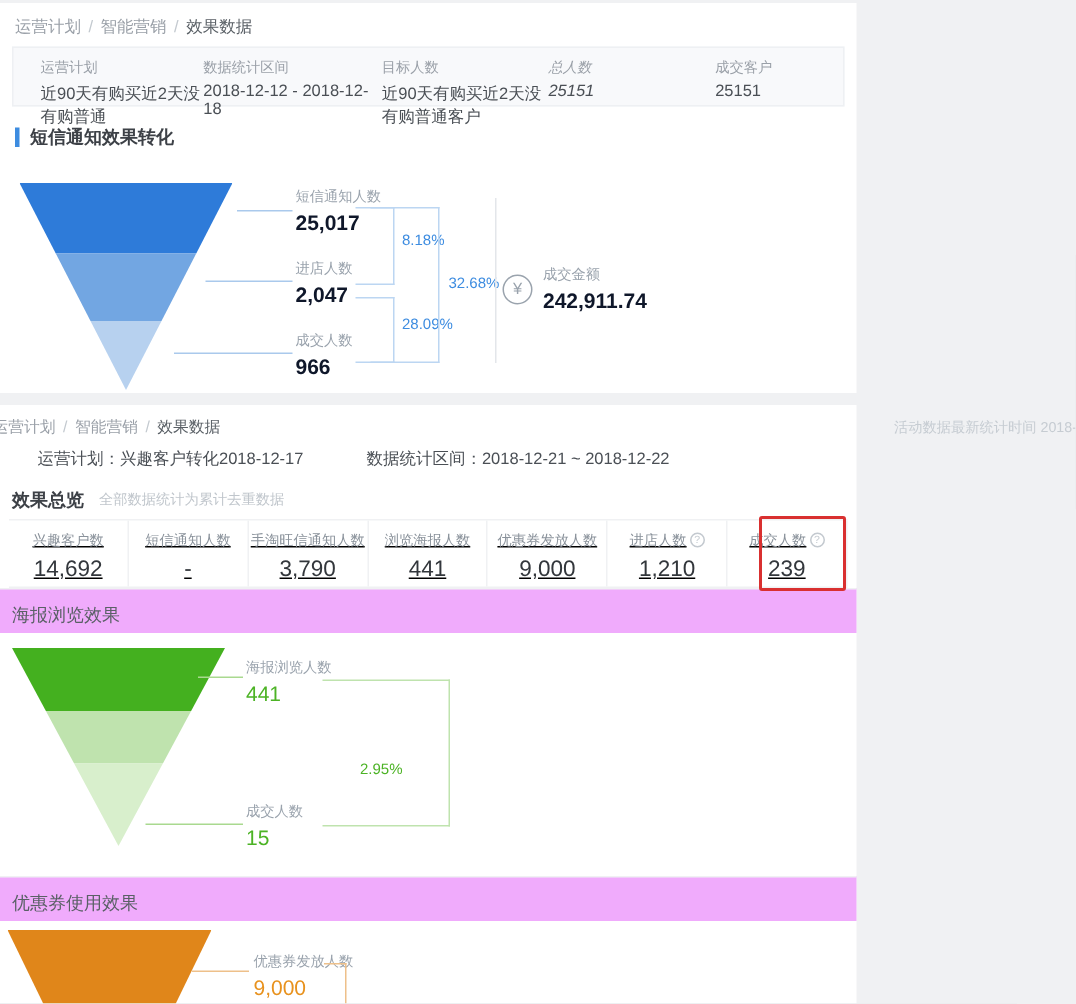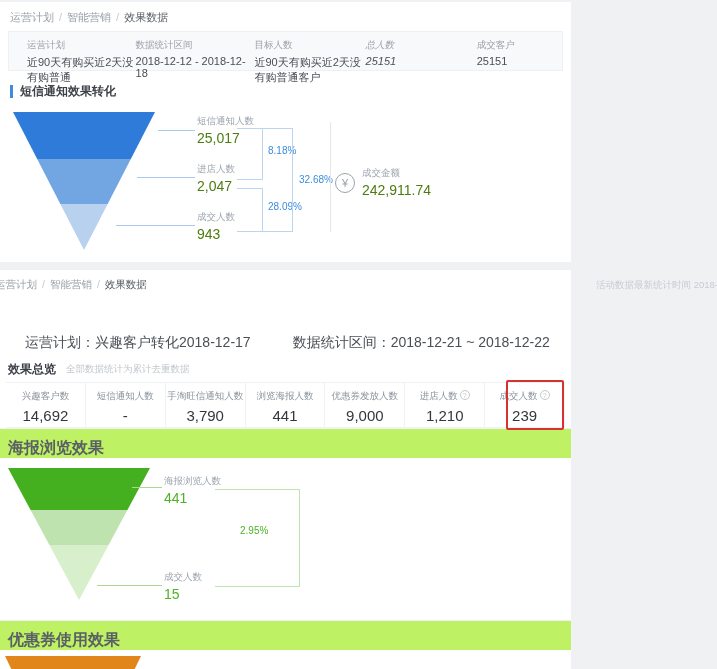--- a/index.html
+++ b/index.html
@@ -18,66 +18,66 @@
   .crumbs .sep { margin:0 5px; color:#c3c9cf; }
   #card2 .crumbs { position:relative; padding-left:3px; font-size:10.5px; }
   .updated { position:absolute; left:604px; top:9px; font-size:9.5px; color:#c6ccd2; white-space:nowrap; }
 
   
   .infobar { margin:2px 8px 0 8px; background:#f8f9fb; border:1px solid #eef0f3; display:flex; padding:7px 18px 8px 18px; height:40px; }
   .infocol .ilabel { font-size:9.5px; color:#9aa0a8; margin-bottom:3px; }
   .infocol .ivalue { font-size:11px; color:#4a4f55; }
   .c1{width:21%;} .c2{width:23%;} .c3{width:21.5%;} .c4{width:21.5%;font-style:italic;} .c5{width:13%;}
 
-  .sec-title { display:flex; align-items:center; margin:12px 10px 2px 10px; height:16px; }
+  .sec-title { display:flex; align-items:center; margin:12px 10px 12px 10px; height:16px; }
   .sec-title .bar { width:3px; height:13px; background:#3d8ce0; margin-right:7px; }
   .sec-title .txt { font-size:12px; color:#3d4147; font-weight:bold; }
 
   
   .zone { position:relative; }
   #zone1 { height:166px; }
   .funnel { position:absolute; clip-path:polygon(0 0,100% 0,50% 100%); overflow:hidden; }
   .funnel .band { width:100%; }
 
   .leader { position:absolute; height:0; border-top:1px solid #aac9ec; }
   .leader.green { border-top-color:#a9d98f; }
   .leader.orange { border-top-color:#eec08a; }
 
   .fblock { position:absolute; }
   .flabel { font-size:9.5px; color:#9aa3ad; margin-bottom:2px; }
   .fvalue { font-size:14px; }
-  .fvalue.blue { color:#4d7c0f; }
+  .fvalue.blue { color:#0f172a;font-weight:bold; }
   .fvalue.green { color:#4cb325; }
   .fvalue.orange { color:#e8921e; }
 
   .bracket { position:absolute; border:1px solid #bcd6f2; border-left:none; }
   .bracket.green { border-color:#bfe3ae; }
   .bracket.orange { border-color:#eec08a; border-bottom:none; }
   .pct { position:absolute; font-size:10px; }
   .pct.blue { color:#3d8ce0; } .pct.green { color:#4cb325; }
 
   .divider-v { position:absolute; width:0; border-left:1px solid #e3e6ea; }
   .yen { position:absolute; width:20px; height:20px; border:1px solid #9aa3ad; border-radius:50%; color:#9aa3ad; font-size:11px; line-height:18px; text-align:center; }
 
   
-  .planrow { padding:2px 10px 6px 25px; height:24px; font-size:14px; color:#4a4f55; display:flex;margin-top:36px; }
+  .planrow { padding:2px 10px 6px 25px; height:24px; font-size:11px; color:#4a4f55; display:flex; }
   .planrow .range { margin-left:42px; }
   .ovrow { padding:6px 8px; height:26px; display:flex; align-items:center; }
   .ovrow .ovtitle { font-size:12px; color:#3d4147; font-weight:bold; margin-right:10px; }
   .ovrow .ovnote { font-size:9.5px; color:#c0c6cc; }
 
-  .stats { position:relative; margin:0 6px; height:46px; border-top:1px solid #f0f1f3; border-bottom:1px solid #f0f1f3; display:flex; }
+  .stats { position:relative; margin:0 6px; height:46px; border-top:1px solid #f0f1f3; border-bottom:1px solid #f0f1f3; display:flex;text-decoration:underline; }
   .stat { flex:1; text-align:center; padding-top:7px; border-right:1px solid #f0f1f3; }
   .stat:last-child { border-right:none; }
   .stat .slabel { font-size:9.5px; color:#8a929b; margin-bottom:4px; white-space:nowrap; }
   .stat .svalue { font-size:15px; color:#33373c; }
   .qmark { display:inline-block; width:10px; height:10px; border:1px solid #c3c9cf; border-radius:50%; color:#c3c9cf; font-size:7px; line-height:9px; text-align:center; margin-left:2px; vertical-align:1px; }
   .redbox { position:absolute; right:1px; top:-3px; width:58px; height:50px; border:2px solid #d93030; border-radius:2px; pointer-events:none; }
 
-  .band-title { height:30px; padding:9px 8px 0 8px; font-size:16px; color:#5a6066; border-top:1px solid #f0f1f3; background:#bef264;font-weight:bold; }
+  .band-title { height:30px; padding:9px 8px 0 8px; font-size:12px; color:#5a6066; border-top:1px solid #f0f1f3; background:#f0abfc; }
   #zone2 { height:162px; }
   #zone3 { height:59px; }
 </style>
 </head>
 <body>
 
 <div class="page">
 
   <div class="card" id="card1">
 
@@ -127,21 +127,21 @@
       <div class="fblock" style="left:197px; top:14px;">
         <div class="flabel">短信通知人数</div>
         <div class="fvalue blue">25,017</div>
       </div>
       <div class="fblock" style="left:197px; top:62px;">
         <div class="flabel">进店人数</div>
         <div class="fvalue blue">2,047</div>
       </div>
       <div class="fblock" style="left:197px; top:110px;">
         <div class="flabel">成交人数</div>
-        <div class="fvalue blue">943</div>
+        <div class="fvalue blue">966</div>
       </div>
 
       <div class="bracket" style="left:237px; top:27px; width:26px; height:52px;"></div>
       <div class="bracket" style="left:237px; top:87px; width:26px; height:44px;"></div>
       <div class="pct blue" style="left:268px; top:44px;">8.18%</div>
       <div class="pct blue" style="left:268px; top:100px;">28.09%</div>
 
       <div class="bracket" style="left:247px; top:27px; width:46px; height:104px;"></div>
       <div class="pct blue" style="left:299px; top:73px;">32.68%</div>
 
@@ -218,21 +218,21 @@
       <div class="fblock" style="left:164px; top:17px;">
         <div class="flabel">海报浏览人数</div>
         <div class="fvalue green">441</div>
       </div>
       <div class="fblock" style="left:164px; top:113px;">
         <div class="flabel">成交人数</div>
         <div class="fvalue green">15</div>
       </div>
 
       <div class="bracket green" style="left:215px; top:31px; width:85px; height:98px;"></div>
-      <div class="pct green" style="left:240px; top:67px;">2.95%</div>
+      <div class="pct green" style="left:240px; top:86px;">2.95%</div>
     </div>
 
     <div class="band-title">优惠券使用效果</div>
 
     <div class="zone" id="zone3">
       <div class="funnel" style="left:5px; top:6px; width:136px; height:140px;">
         <div class="band" style="height:140px; background:#e0861a;"></div>
       </div>
 
       <div class="leader orange" style="left:128px; top:33px; width:38px;"></div>

